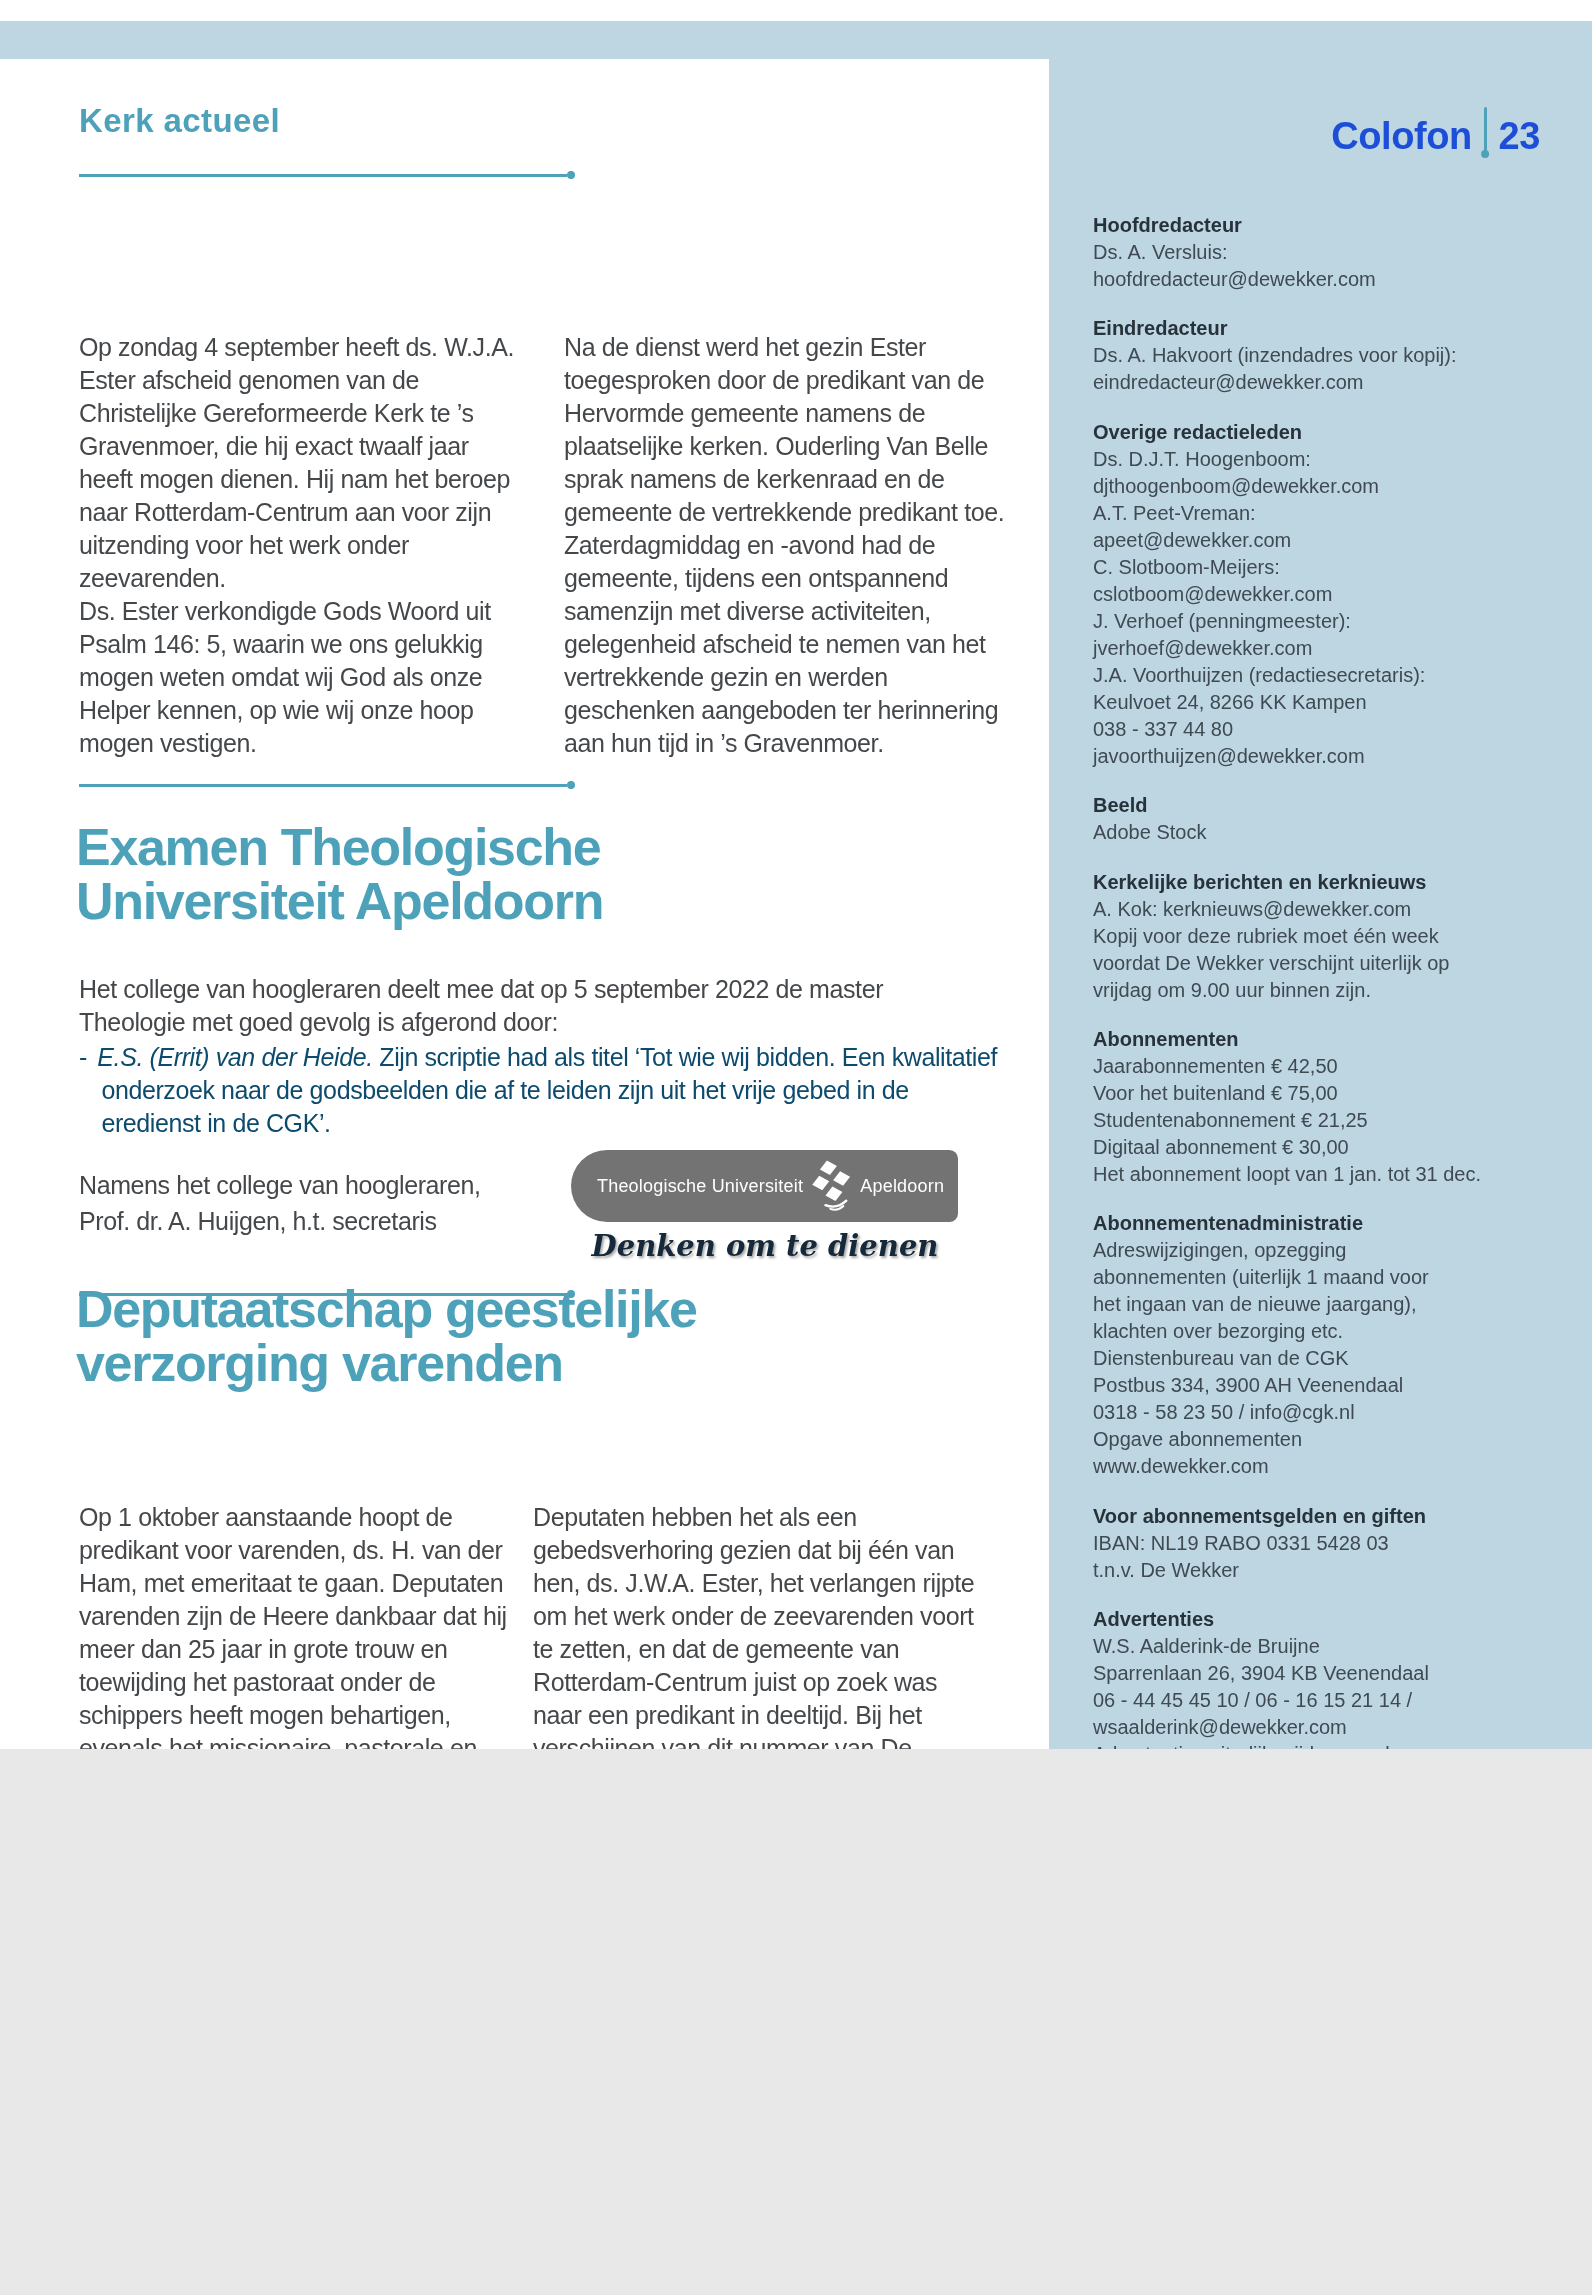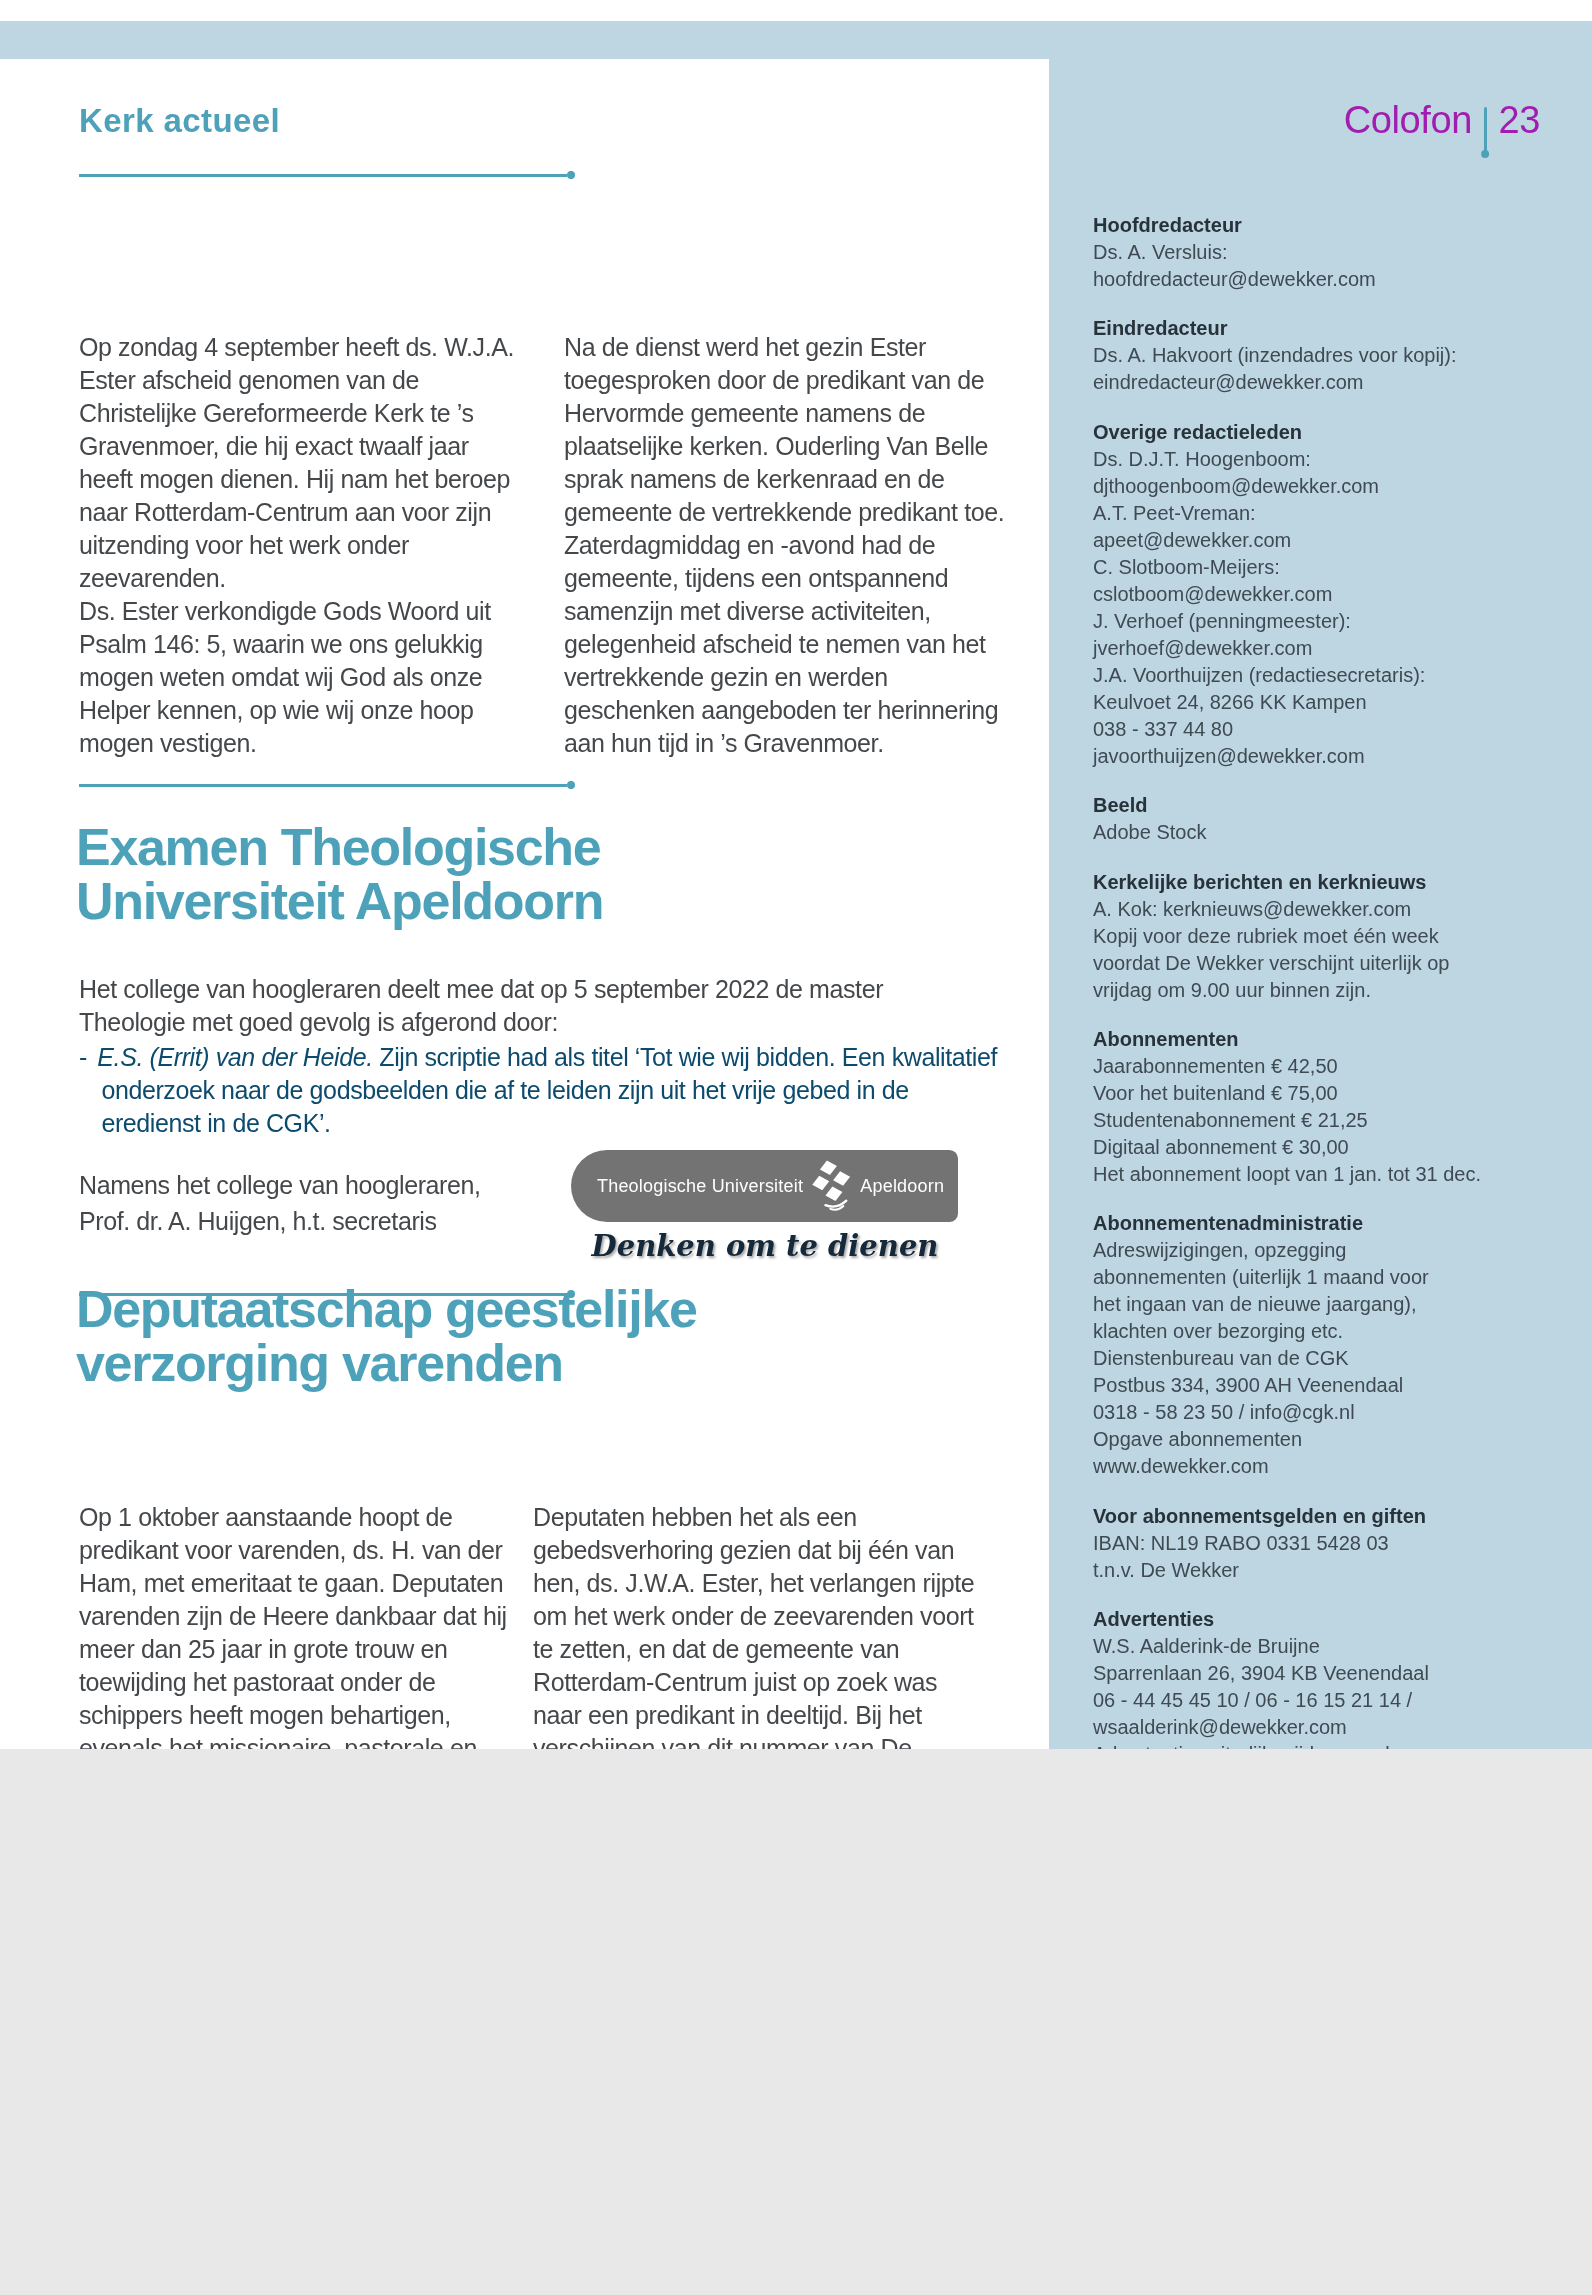--- a/index.html
+++ b/index.html
@@ -44,22 +44,22 @@
   .tua-icon{flex:0 0 auto;width:40px;height:66px;}
   .tagline{position:absolute;left:563px;top:1229px;width:404px;text-align:center;
           font-family:"DejaVu Serif",serif;font-style:italic;font-weight:bold;
           font-size:29px;color:#15293a;text-shadow:1.7px 1.7px 2.6px rgba(0,0,0,.35);}
 
   
   .sidebar{position:absolute;left:1049px;top:59px;width:544px;height:2215px;
           background:#bdd6e2;box-sizing:border-box;padding:41px 53px 0 44px;
           color:#3f4a52;}
   .colofon-head{display:flex;justify-content:flex-end;align-items:flex-start;gap:12px;height:55px;}
-  .colofon-title,.colofon-page{font-size:38px;font-weight:normal;color:#a21caf;
-          line-height:41px;letter-spacing:-0.4px;}
+  .colofon-title,.colofon-page{font-size:38px;font-weight:bold;color:#1d4ed8;
+          line-height:41px;letter-spacing:-0.4px;margin-top:16px;}
   .colofon-sep{width:2.6px;height:45px;background:#4da2b9;border-radius:1.7px;
           position:relative;margin-top:7px;}
   .colofon-sep::after{content:"";position:absolute;left:50%;transform:translateX(-50%);
           bottom:-6px;width:7.8px;height:7.8px;border-radius:50%;background:#4da2b9;}
   .colofon-sections{margin-top:57px;}
   .sec{margin-bottom:22.4px;}
   .sec-h{font-weight:bold;color:#27323a;font-size:20px;line-height:27px;}
   .sec-b{font-size:20px;line-height:27px;white-space:pre-line;}
   .sec-b strong{color:#27323a;}
 

